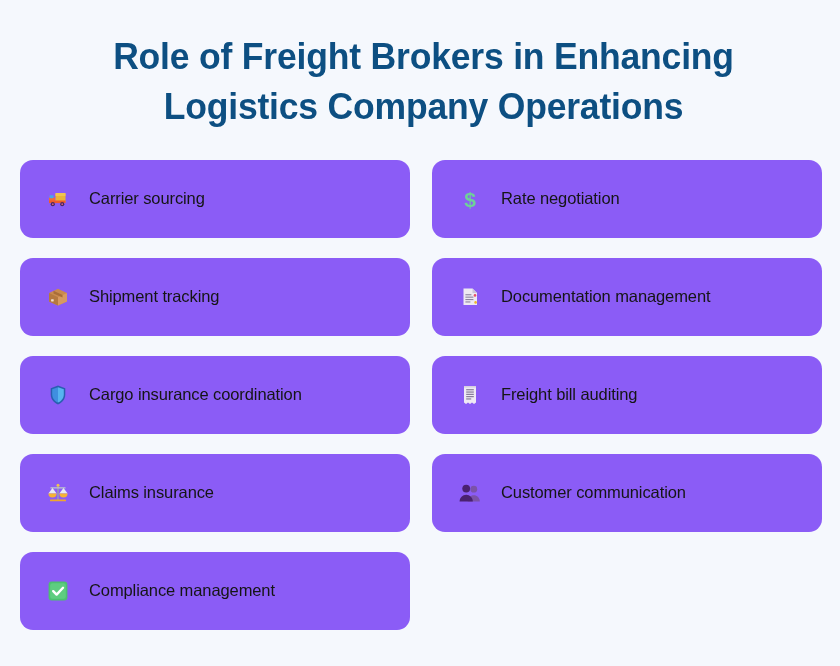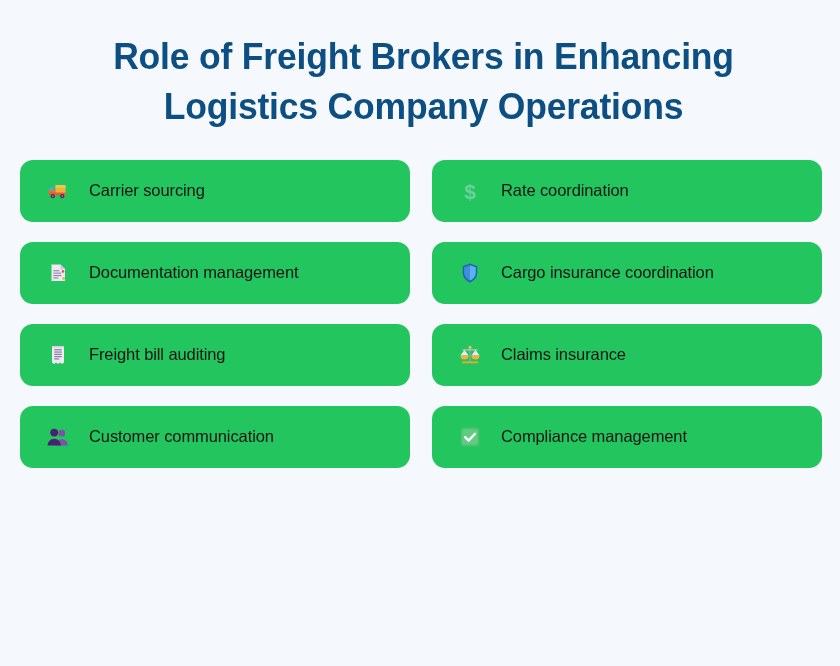--- a/index.html
+++ b/index.html
@@ -48,22 +48,22 @@
     top: 160px;
     left: 20px;
     width: 802px;
     display: grid;
     grid-template-columns: 390px 390px;
     column-gap: 22px;
     row-gap: 20px;
   }
 
   .card {
-    height: 62px;
-    background: #22c55e;
+    height: 78px;
+    background: #8b5cf6;
     border-radius: 13px;
     display: flex;
     align-items: center;
     box-sizing: border-box;
     padding-left: 25px;
     padding-right: 14px;
   }
 
   .card-icon {
     flex: 0 0 auto;
@@ -119,24 +119,36 @@
       </span>
       <span class="card-label">Carrier sourcing</span>
     </div>
 
     <div class="card">
       <span class="card-icon">
         <svg width="24" height="24" viewBox="0 0 24 24">
           <text x="12" y="19.5" text-anchor="middle" font-family="Liberation Sans, sans-serif" font-size="21" font-weight="bold" fill="#6ed199">$</text>
         </svg>
       </span>
-      <span class="card-label">Rate coordination</span>
-    </div>
-
-
+      <span class="card-label">Rate negotiation</span>
+    </div>
+
+
+    <div class="card">
+      <span class="card-icon">
+        <svg width="24" height="24" viewBox="0 0 24 24">
+          <path d="M3 8l9-4.2L21 8v8.4L12 20.6 3 16.4z" fill="#c98a4e"></path>
+          <path d="M3 8l9 4.2v8.4L3 16.4z" fill="#b5793f"></path>
+          <path d="M12 12.2L21 8v8.4l-9 4.2z" fill="#d79a60"></path>
+          <path d="M7.5 5.8l9 4.2v2.6l-9-4.2z" fill="#a96d37"></path>
+          <rect x="5.1" y="14.2" width="2.6" height="2.2" rx="0.4" fill="#f0e0cc"></rect>
+        </svg>
+      </span>
+      <span class="card-label">Shipment tracking</span>
+    </div>
 
     <div class="card">
       <span class="card-icon">
         <svg width="24" height="24" viewBox="0 0 24 24">
           <path d="M5.5 3.5h9l4.5 4.5v12h-13.5z" fill="#eee9f2"></path>
           <path d="M14.5 3.5l4.5 4.5h-4.5z" fill="#cdc5d8"></path>
           <rect x="7.4" y="9.2" width="6" height="1.1" fill="#8d84a0"></rect>
           <rect x="7.4" y="11.6" width="8" height="1.1" fill="#8d84a0"></rect>
           <rect x="7.4" y="14" width="8" height="1.1" fill="#8d84a0"></rect>
           <rect x="7.4" y="16.4" width="5" height="1.1" fill="#8d84a0"></rect>

